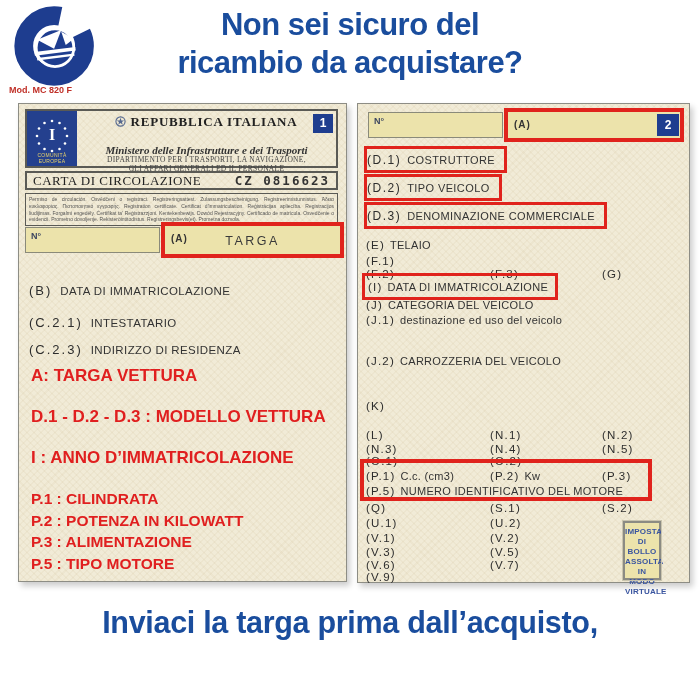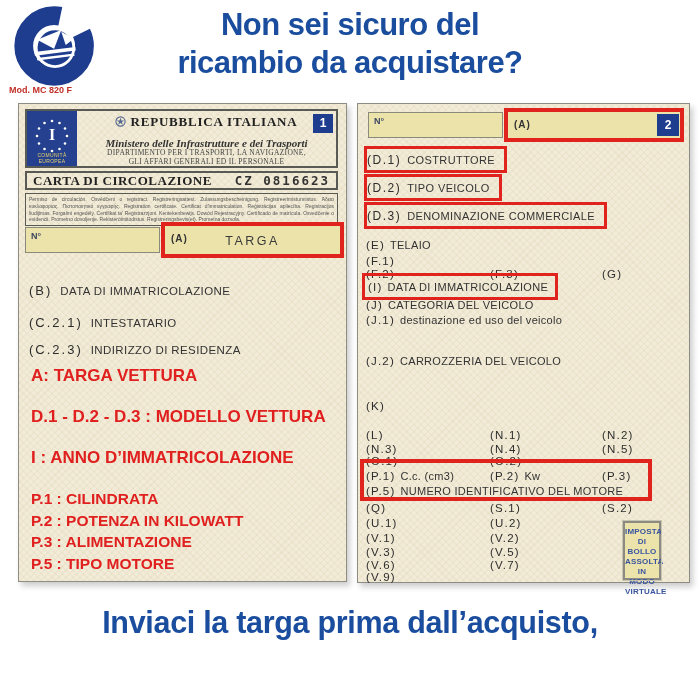--- a/index.html
+++ b/index.html
@@ -26,27 +26,27 @@
            box-sizing:border-box;display:flex;}
   .eu-box{position:relative;flex:0 0 50px;background:#24408e;}
   .eu-stars{position:absolute;left:0;top:0;}
   .eu-i{position:absolute;left:0;right:0;top:15px;text-align:center;color:#fff;
         font-family:"Liberation Serif",serif;font-size:16px;font-weight:bold;}
   .eu-cap{position:absolute;left:0;right:0;bottom:2px;text-align:center;font-size:5px;
           color:#e8d26a;line-height:6px;white-space:pre-line;letter-spacing:.3px;}
   .hdr-center{flex:1;text-align:center;padding-top:3px;position:relative;}
   .rep{font-family:"Liberation Serif",serif;font-weight:bold;font-size:13px;letter-spacing:.8px;color:#222;}
   .emblem{display:inline-block;vertical-align:-1px;margin-right:4px;}
-  .ministry{font-family:"Liberation Serif",serif;font-style:italic;font-weight:bold;font-size:11px;color:#333;margin-top:6px;}
+  .ministry{font-family:"Liberation Serif",serif;font-style:italic;font-weight:bold;font-size:11px;color:#333;margin-top:13px;}
   .dept{font-family:"Liberation Serif",serif;font-size:7.5px;color:#444;line-height:8.5px;letter-spacing:.3px;}
   .badge{position:absolute;background:#1e3d8f;color:#fff;font-weight:bold;font-size:12px;text-align:center;}
   .badge1{right:3px;top:3px;width:20px;height:19px;line-height:19px;}
   .carta-box{position:absolute;left:6px;top:67px;width:313px;height:19px;border:2px solid #5a5a55;
              box-sizing:border-box;display:flex;align-items:center;justify-content:space-between;padding:0 6px;}
-  .carta-title{font-family:"Liberation Serif",serif;font-weight:bold;font-size:13px;letter-spacing:.5px;color:#222;}
+  .carta-title{font-family:"Liberation Serif",serif;font-weight:normal;font-size:13px;letter-spacing:.5px;color:#222;}
   .carta-serial{font-family:"DejaVu Sans Mono",monospace;font-size:12.5px;letter-spacing:2px;color:#333;font-weight:bold;}
   .multi{position:absolute;left:6px;top:89px;width:313px;height:33px;border:1px solid #5a5a55;
          box-sizing:border-box;font-size:5px;line-height:6.8px;color:#555;padding:2px 3px;
          text-align:justify;overflow:hidden;}
 
   
   .nfield{position:absolute;background:#ece3ab;border:1px solid #8a8a7a;box-sizing:border-box;
           font-size:9px;font-weight:bold;color:#3c4660;padding:3px 0 0 5px;}
   .left-n{left:6px;top:123px;width:135px;height:26px;}
   .right-n{left:10px;top:8px;width:135px;height:26px;}

